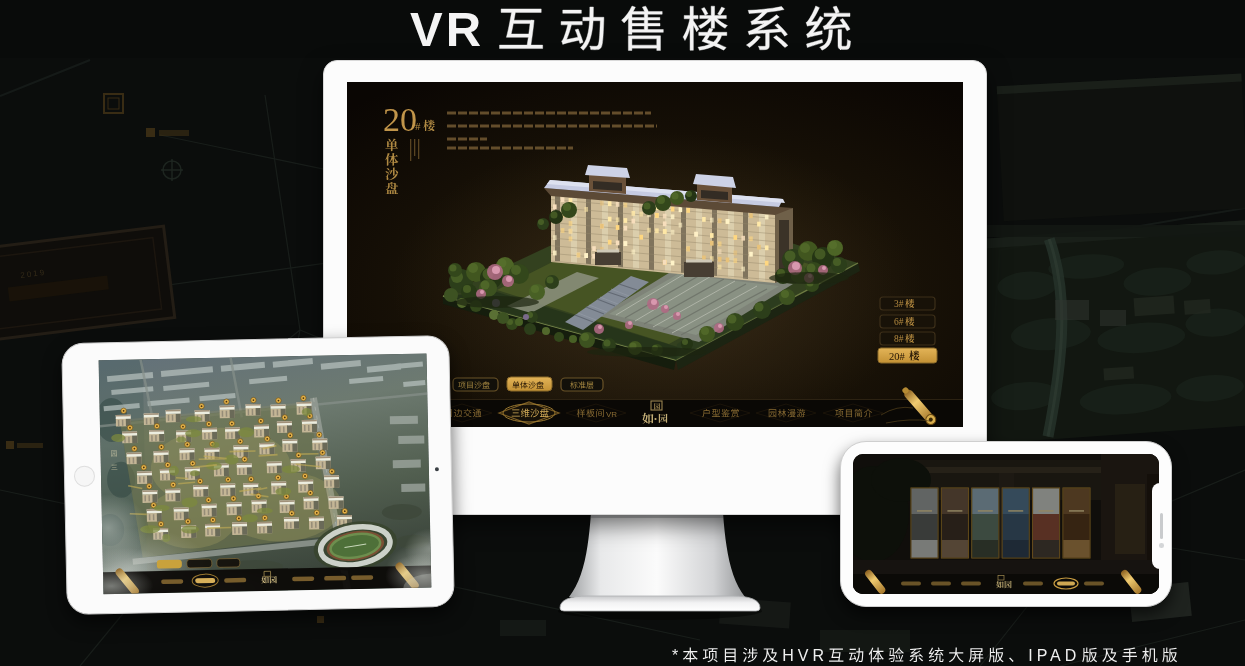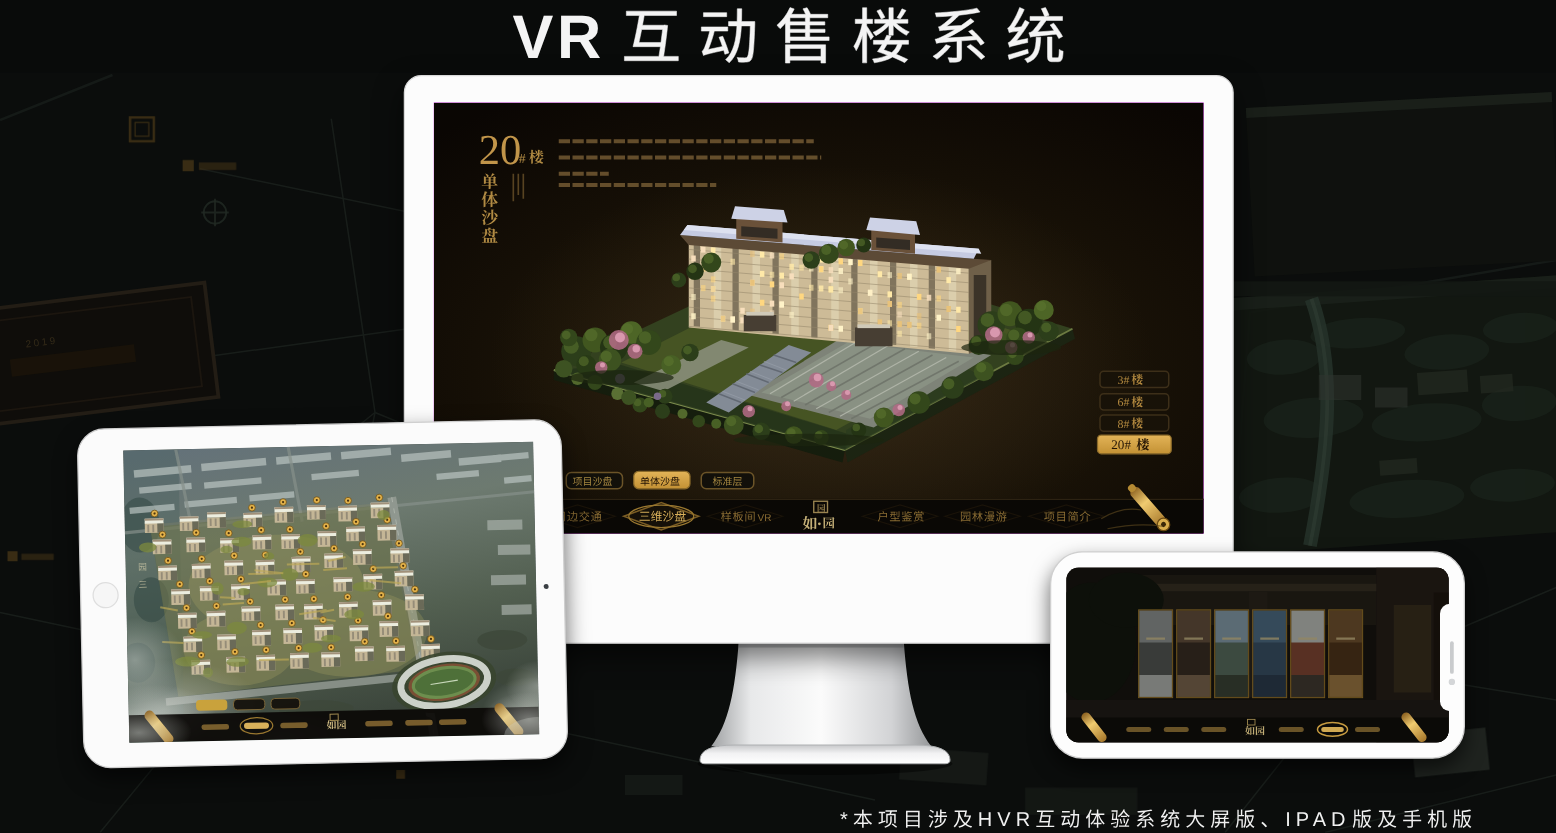--- a/index.html
+++ b/index.html
@@ -181,21 +181,21 @@
  <ellipse cx="120" cy="106" rx="102" ry="9" fill="#000" opacity="0.45"></ellipse>
 
  <path d="M51 8 L183 8 C186 48 191 74 205 92 L29 92 C43 74 48 48 51 8 Z" fill="url(#neckg)"></path>
  <path d="M51 8 L183 8 L183 13 L51 13 Z" fill="#8e9092" opacity="0.5"></path>
 
  <path d="M20 103 Q20 91 48 91 L192 91 Q220 91 220 103 Q220 106 216 106 L24 106 Q20 106 20 103 Z" fill="url(#baseg)" stroke="#aeb0b2" stroke-width="0.8"></path>
 </svg>
 
 <div class="abs" style="left:323px;top:60px;width:662px;height:453px;background:#fcfcfc;border-radius:14px;border:1px solid #d9d9d9;box-shadow:0 10px 22px rgba(0,0,0,0.55)">
 
- <div class="abs" style="left:23px;top:21px;width:616px;height:345px;background:#d946ef;overflow:hidden">
+ <div class="abs" style="left:23px;top:21px;width:616px;height:345px;background:#86efac;overflow:hidden">
   <svg width="616" height="345" viewBox="0 0 616 345">
         <defs>
           <radialGradient id="scr" cx="0.52" cy="0.62" r="0.75">
             <stop offset="0" stop-color="#2b2012"></stop>
             <stop offset="0.5" stop-color="#191207"></stop>
             <stop offset="1" stop-color="#0a0603"></stop>
           </radialGradient>
           <linearGradient id="goldbtn" x1="0" y1="0" x2="0" y2="1">
             <stop offset="0" stop-color="#e3b458"></stop>
             <stop offset="1" stop-color="#c39134"></stop>

